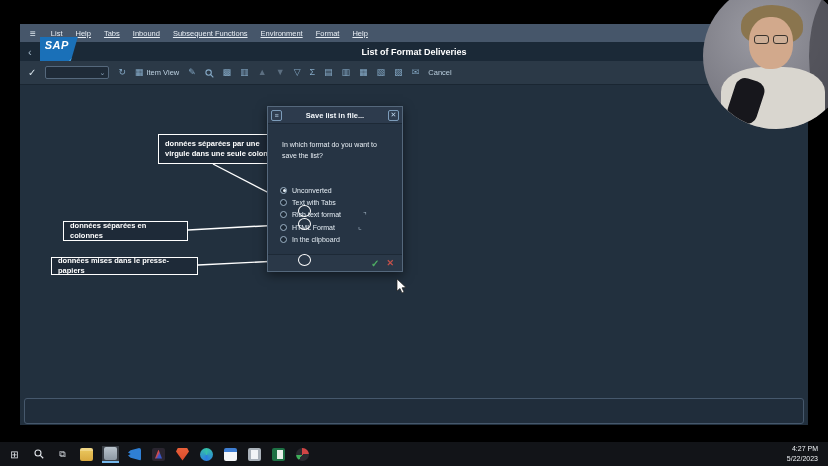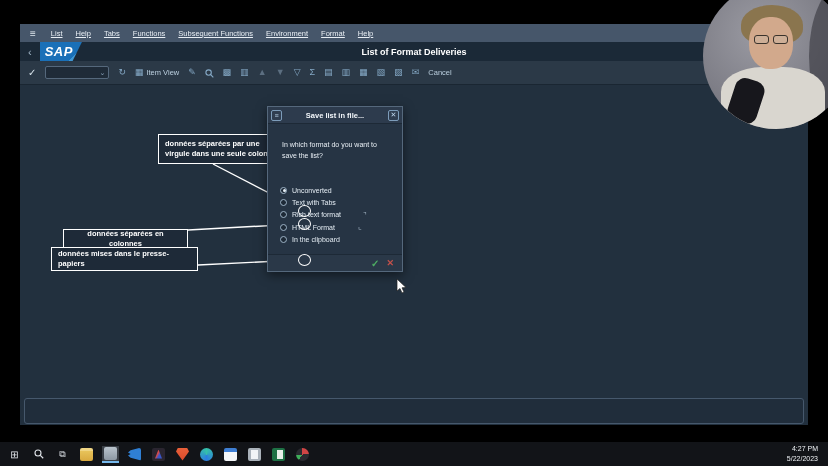--- a/index.html
+++ b/index.html
@@ -12,21 +12,21 @@
   
   .menubar{position:absolute;left:0;top:0;width:100%;height:18px;background:#46566a;display:flex;align-items:center;padding:0 10px;gap:13px;color:#e8eef4;font-size:7.5px;}
   .menubar .burger{font-size:10px;color:#dfe7ee;margin-right:2px;}
   .menubar .mitem{text-decoration:underline;text-underline-offset:1px;white-space:nowrap;cursor:default;}
   .menubar .spacer{flex:1;}
   .menubar .session{display:flex;align-items:center;gap:6px;font-size:7px;color:#cfd9e3;}
 
   
   .titlebar{position:absolute;left:0;top:18px;width:100%;height:19px;background:#1b2937;display:flex;align-items:center;padding:0 8px;}
   .back-chevron{color:#9fb4c6;font-size:11px;margin-right:8px;}
-  .sap-logo{background:linear-gradient(135deg,#1a70b8 78%,#3f97d4 78%);color:#fff;font-weight:bold;font-size:13px;font-style:italic;padding:2px 9px 2px 5px;clip-path:polygon(0 0,100% 0,78% 100%,0 100%);letter-spacing:.5px;}
+  .sap-logo{background:linear-gradient(135deg,#1a70b8 78%,#3f97d4 78%);color:#fff;font-weight:bold;font-size:11px;font-style:italic;padding:2px 9px 15px 5px;clip-path:polygon(0 0,100% 0,78% 100%,0 100%);letter-spacing:.5px;}
   .win-title{position:absolute;left:0;right:0;text-align:center;color:#fff;font-size:9px;font-weight:bold;pointer-events:none;}
 
   
   .toolbar{position:absolute;left:0;top:37px;width:100%;height:24px;background:#2b3947;border-bottom:1px solid #1a2632;display:flex;align-items:center;padding:0 8px;gap:9px;color:#8fb3d1;}
   .tb-check{color:#d6e2ea;font-size:10px;}
   .tb-combo{width:64px;height:13px;background:#1f2b38;border:1px solid #55687c;border-radius:2px;display:flex;align-items:center;justify-content:flex-end;padding:0 3px;}
   .tb-combo .chev{color:#8aa4bb;font-size:7px;}
   .tb-icon{font-size:9px;line-height:1;color:#85a9c6;}
   .tb-icon.dim{color:#5c6f81;}
   .tb-itemview{display:flex;align-items:center;gap:3px;font-size:7.5px;color:#bcd0e0;}
@@ -49,22 +49,22 @@
   .radio{width:7px;height:7px;border:1px solid #9db3c6;border-radius:50%;background:#1d2936;position:relative;flex:none;}
   .radio.on::after{content:"";position:absolute;left:1.5px;top:1.5px;width:3px;height:3px;border-radius:50%;background:#e8f1f8;}
   .radio-label{color:#e4ecf3;font-size:7px;white-space:nowrap;}
   .dlg-footer{position:absolute;left:0;bottom:0;width:100%;height:17px;background:#2a3848;border-top:1px solid #1d2936;display:flex;align-items:center;justify-content:flex-end;gap:7px;padding:0 8px;}
   .dlg-ok{color:#4fae63;font-size:10px;font-weight:bold;}
   .dlg-cancel{color:#c4504a;font-size:9px;font-weight:bold;}
 
   
   .callout{position:absolute;border:1.5px solid #fff;background:#1e2a38;color:#fff;font-size:7.5px;font-weight:bold;display:flex;align-items:center;padding:2px 6px;line-height:1.35;}
   .co1{left:116px;top:134px;width:134px;height:30px;margin-left:42px;}
-  .co2{left:63px;top:229px;width:125px;height:20px;text-align:center;}
-  .co3{left:51px;top:247px;width:147px;height:24px;}
+  .co2{left:63px;top:221px;width:125px;height:20px;}
+  .co3{left:51px;top:257px;width:147px;height:18px;}
   .anno-svg{position:absolute;left:0;top:0;width:828px;height:466px;pointer-events:none;}
   .ring{position:absolute;width:13px;height:12px;border:1.5px solid #fff;border-radius:50%;}
   .corner-mark{position:absolute;color:#9fb0c0;font-size:8px;}
 
   
   .cursor{position:absolute;left:396px;top:279px;width:11px;height:15px;}
 
   
   .webcam{position:absolute;left:703px;top:-17px;width:146px;height:146px;border-radius:50%;overflow:hidden;background:radial-gradient(circle at 40% 35%,#9b9ba3,#76767f 70%,#5d5d66);}
   .wc-hair{position:absolute;left:38px;top:22px;width:62px;height:40px;border-radius:50% 50% 40% 40%;background:#8a754e;}
@@ -101,21 +101,21 @@
 
 <div class="screen">
 
   <div class="sap-window">
 
     <div class="menubar">
       <span class="burger">≡</span>
       <span class="mitem">List</span>
       <span class="mitem">Help</span>
       <span class="mitem">Tabs</span>
-      <span class="mitem">Functions</span>
+      <span class="mitem">Inbound</span>
       <span class="mitem">Subsequent Functions</span>
       <span class="mitem">Environment</span>
       <span class="mitem">Format</span>
       <span class="mitem">Help</span>
       <span class="spacer"></span>
       <span class="session">
         <span>›</span>
         <span>FC2 (1)</span>
       </span>
     </div>

